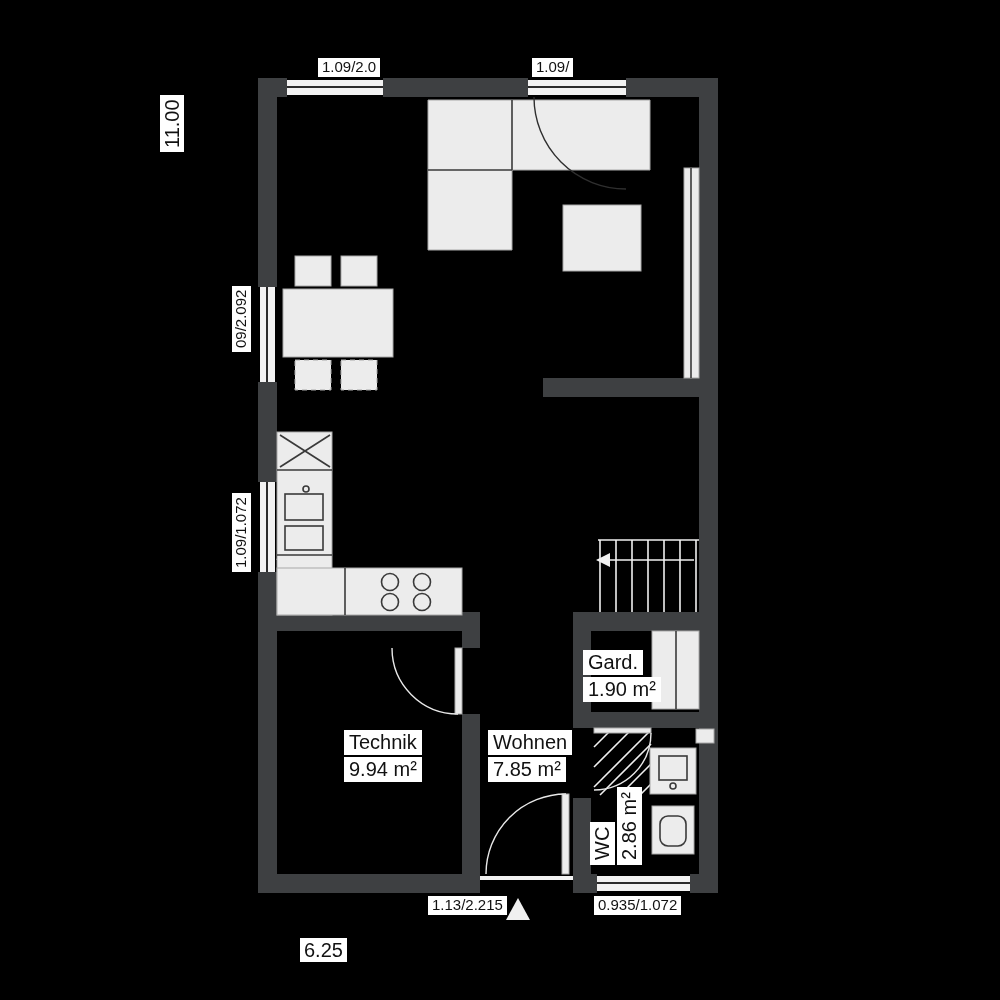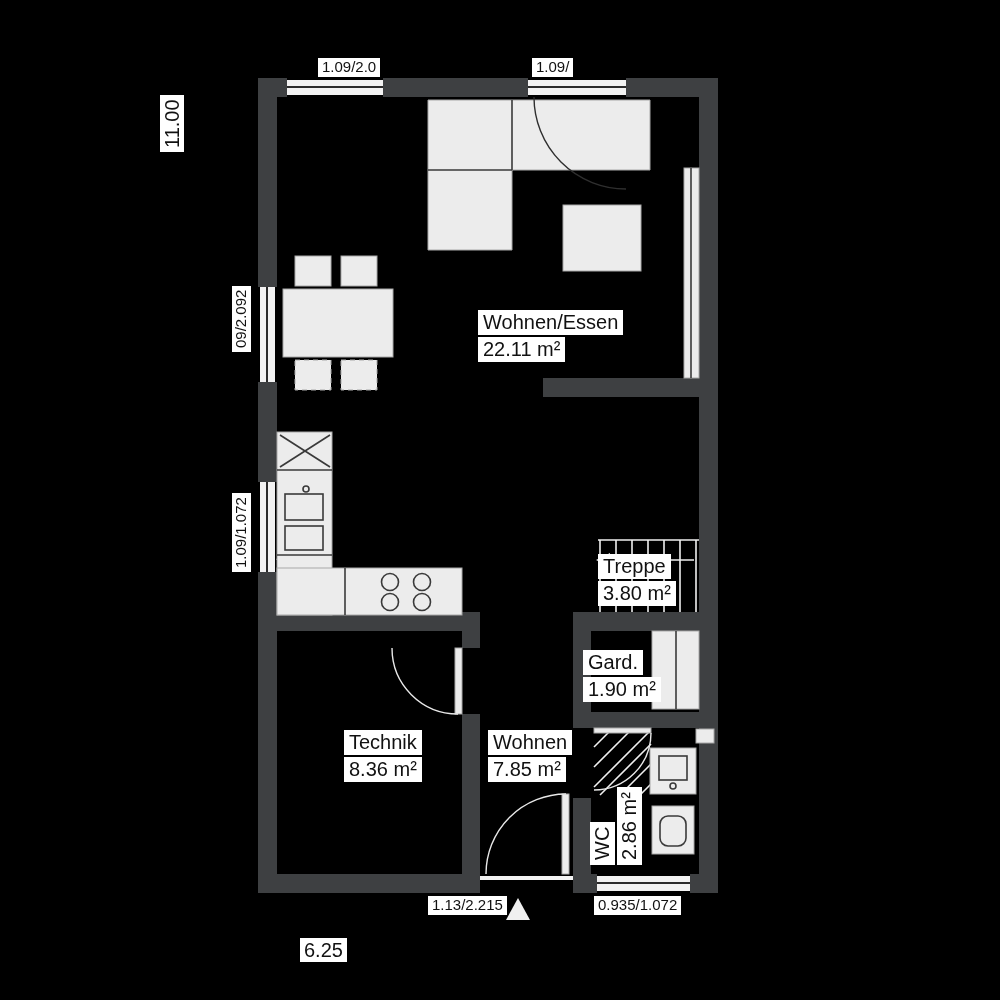--- a/index.html
+++ b/index.html
@@ -187,39 +187,31 @@
       <rect class="fix" x="594" y="728" width="57" height="5"></rect>
       <path class="warc" d="M 651 733 A 57 57 0 0 1 594 790"></path>
 
       <rect class="fix" x="562" y="794" width="7" height="80"></rect>
       <path class="warc" d="M 566 794 A 80 80 0 0 0 486 874"></path>
     </g>
 
     <polygon fill="#f0f0f0" points="518,898 506,920 530,920"></polygon>
   </svg>
 
-  <div class="room-label" style="left:478px; top:310px">
-    <div class="line"><span>Wohnen/Essen</span></div>
-    <div class="line"><span>22.11 m²</span></div>
-  </div>
-
-
-  <div class="room-label" style="left:598px; top:554px">
-    <div class="line"><span>Treppe</span></div>
-    <div class="line"><span>3.80 m²</span></div>
-  </div>
+
+
 
   <div class="room-label" style="left:583px; top:650px">
     <div class="line"><span>Gard.</span></div>
     <div class="line"><span>1.90 m²</span></div>
   </div>
 
   <div class="room-label" style="left:344px; top:730px">
     <div class="line"><span>Technik</span></div>
-    <div class="line"><span>8.36 m²</span></div>
+    <div class="line"><span>9.94 m²</span></div>
   </div>
 
   <div class="room-label" style="left:488px; top:730px">
     <div class="line"><span>Wohnen</span></div>
     <div class="line"><span>7.85 m²</span></div>
   </div>
 
   <div class="room-label rot" style="left:590px; top:865px">
     <div class="line"><span>WC</span></div>
     <div class="line"><span>2.86 m²</span></div>

